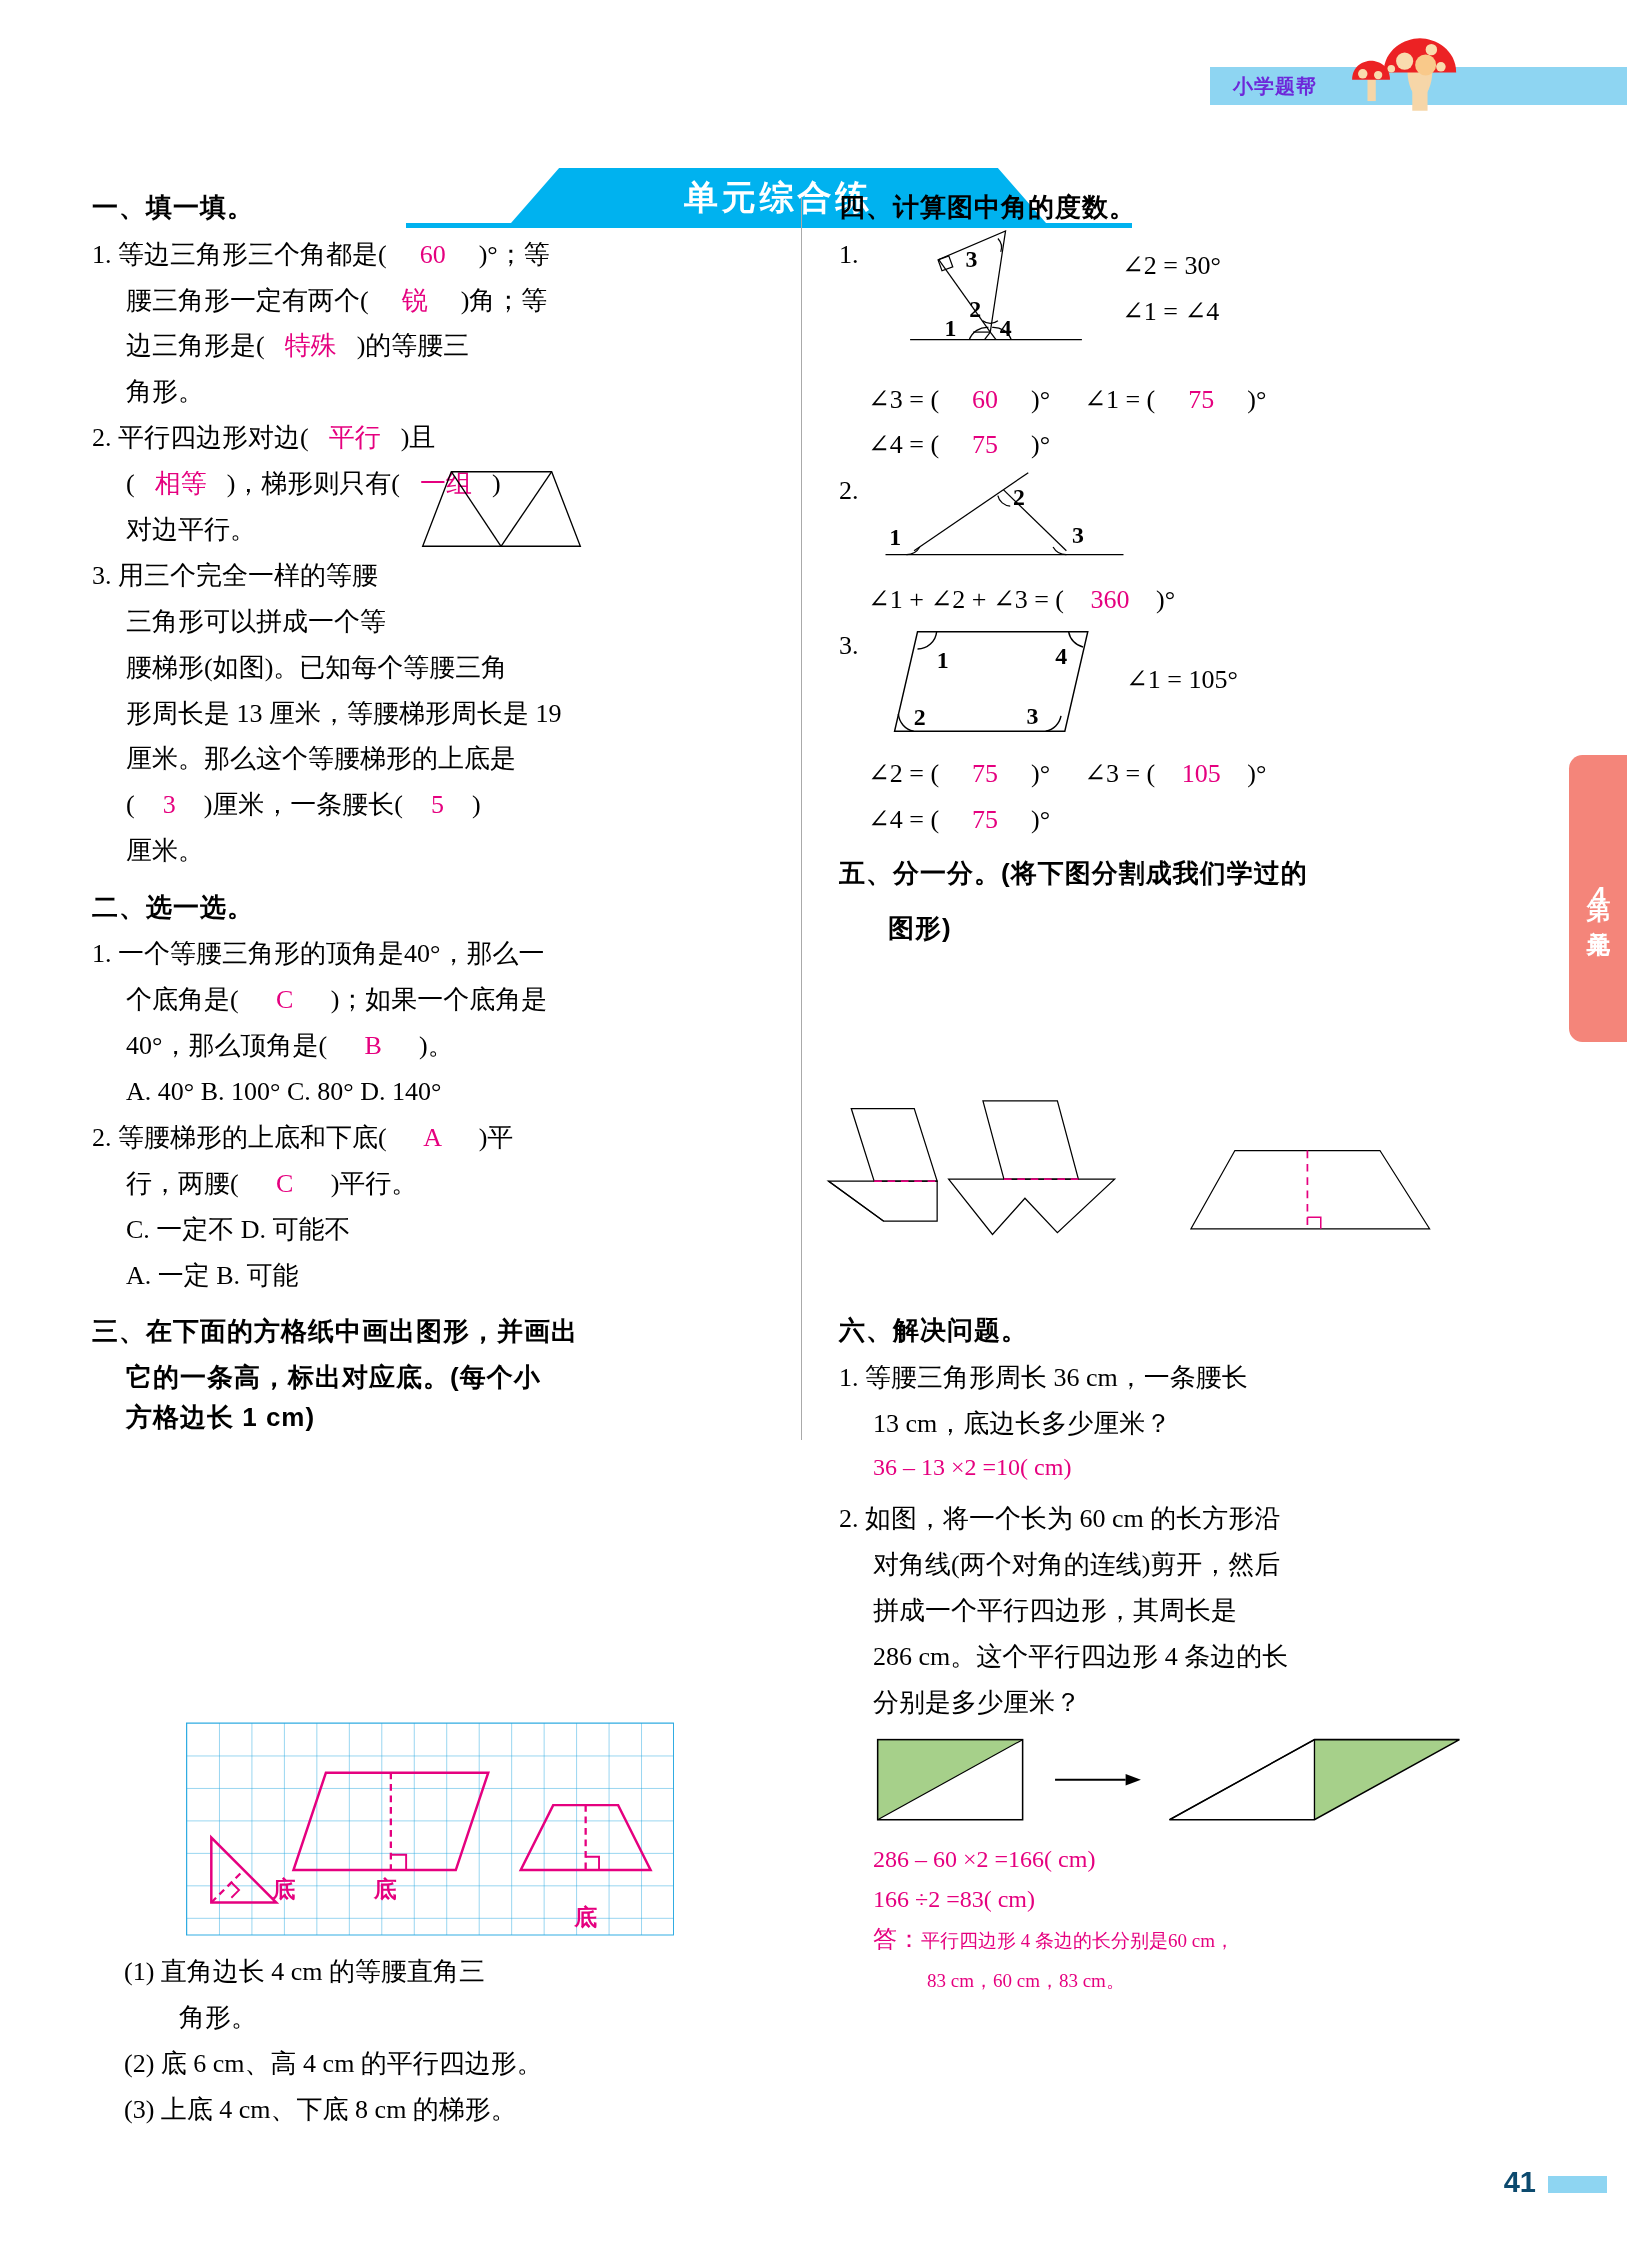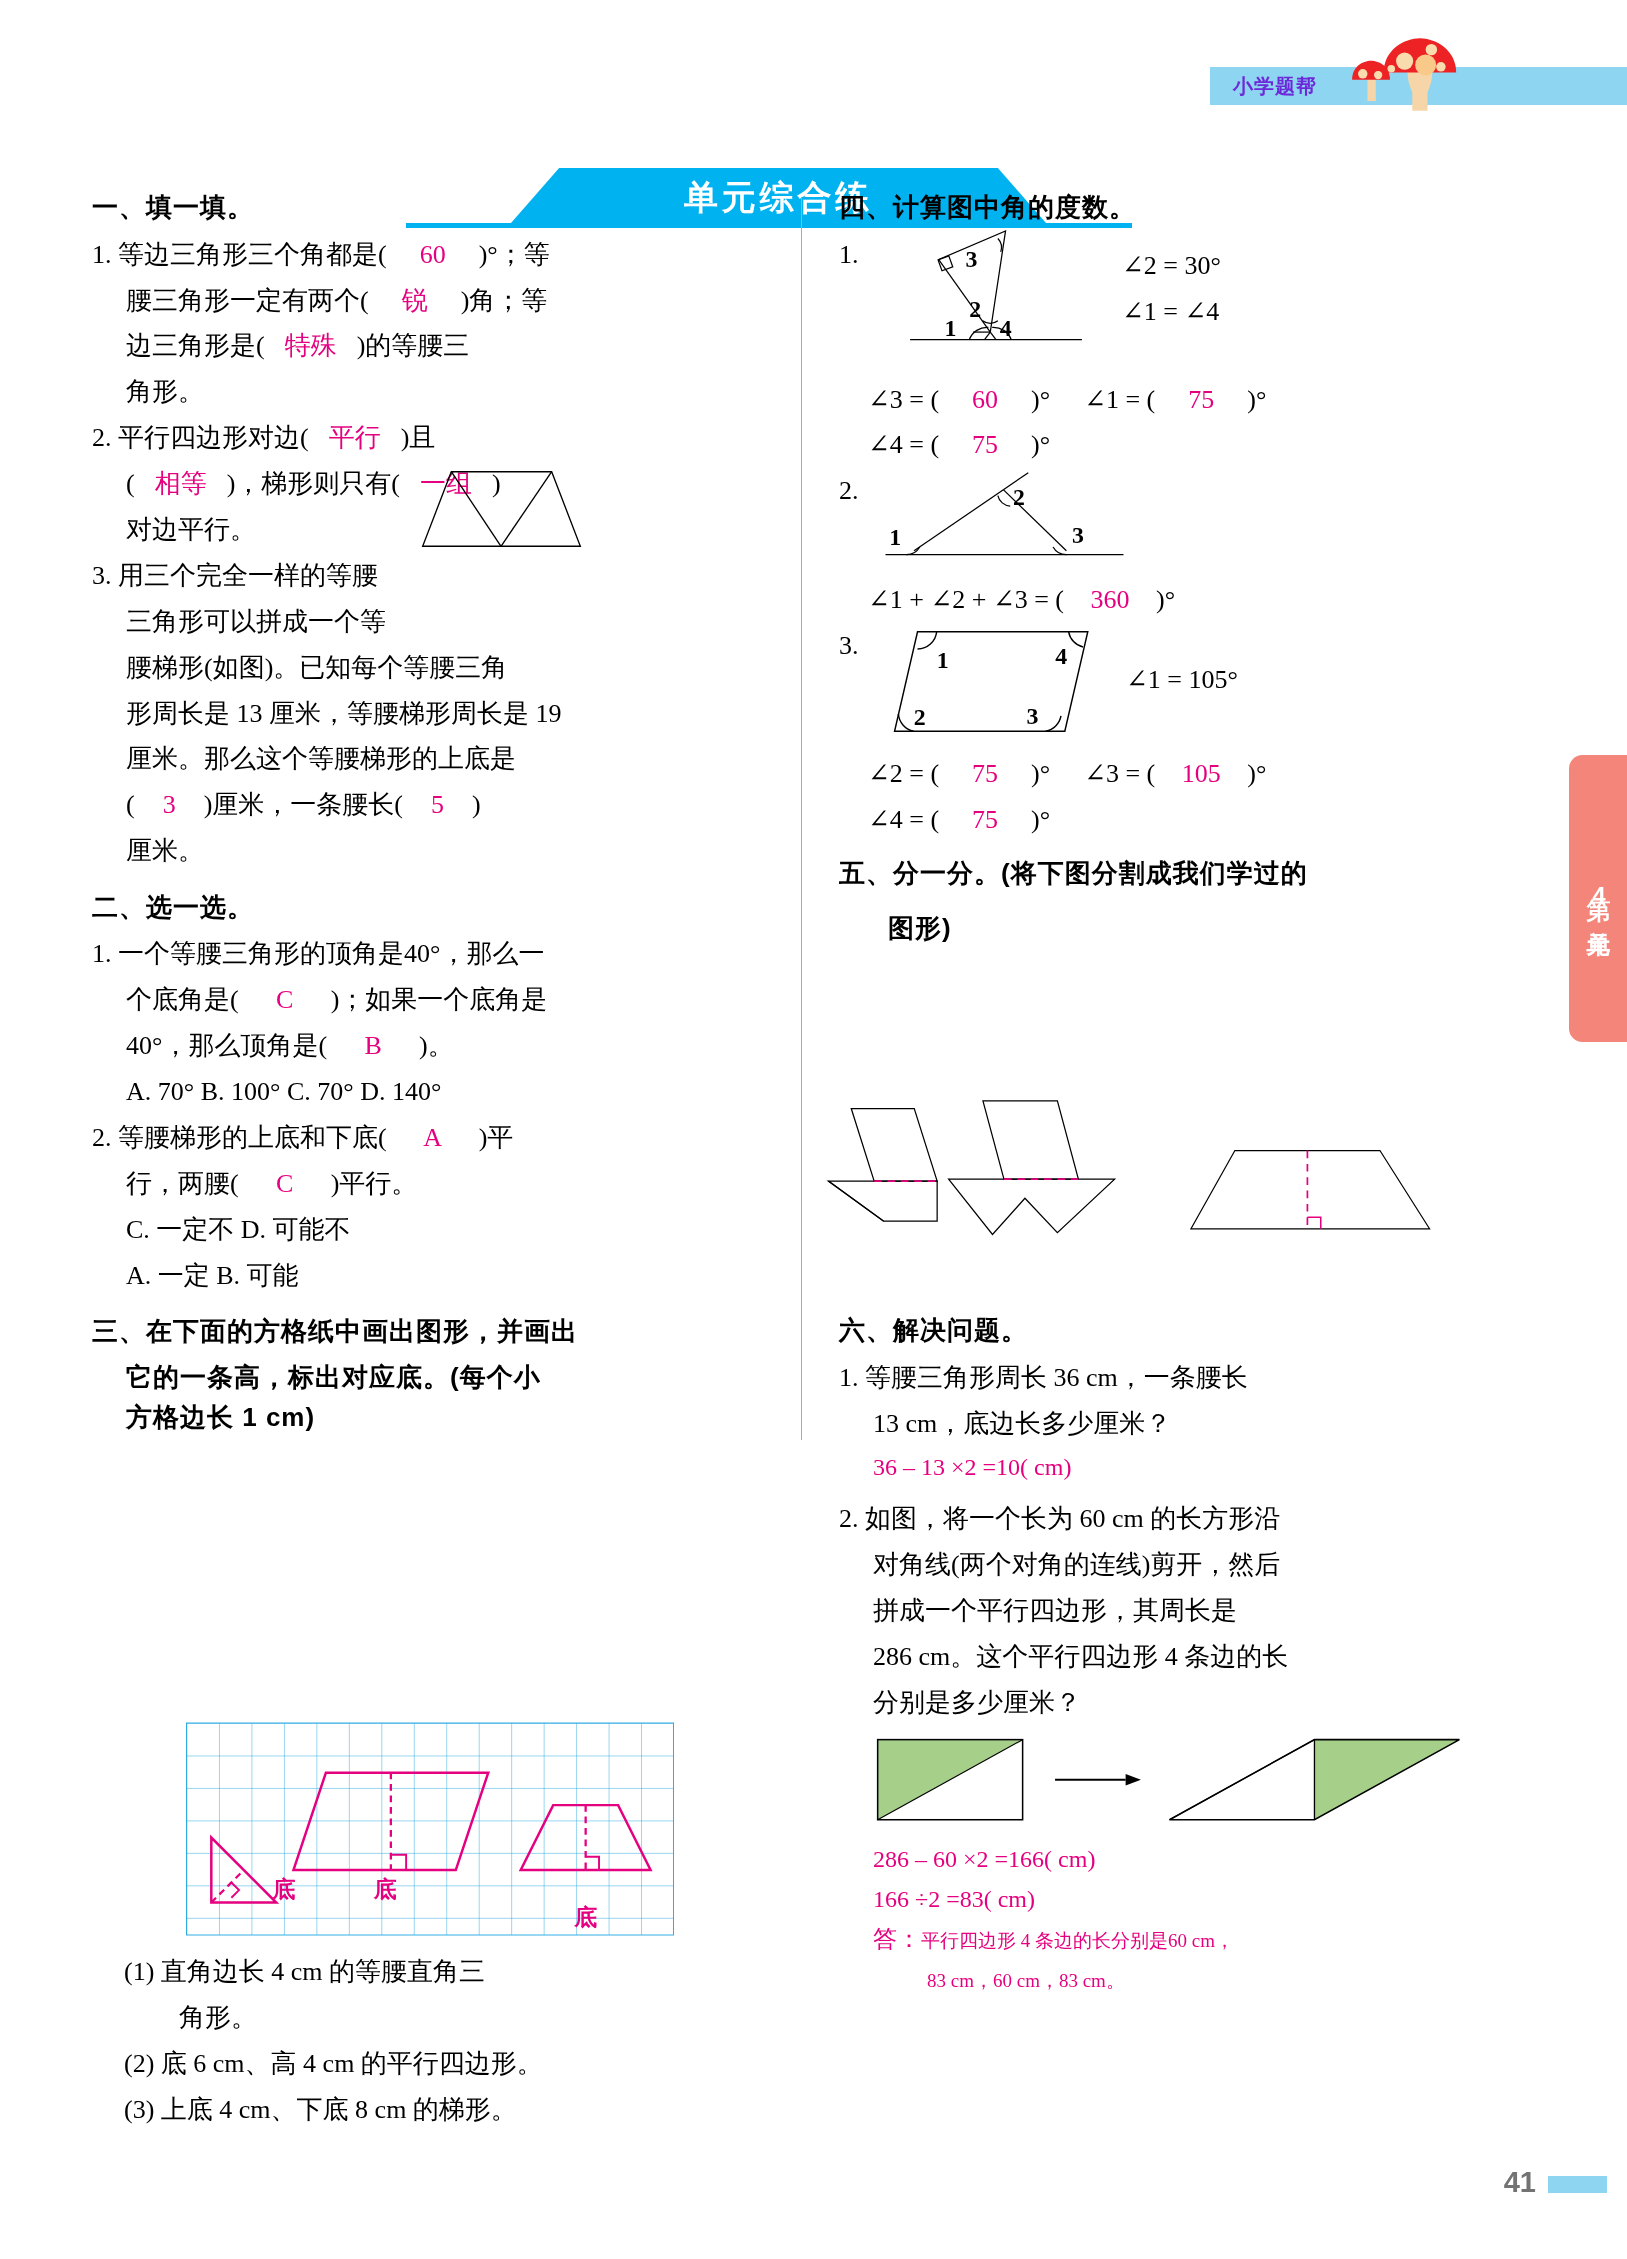--- a/index.html
+++ b/index.html
@@ -73,21 +73,21 @@
     font-family:"Liberation Sans","DejaVu Sans",sans-serif;
     font-weight:bold;font-size:24px;
     display:flex;align-items:center;justify-content:center;
     letter-spacing:2.9px;
   }
   .unittab span{writing-mode:vertical-rl;text-orientation:upright;}
   
   .pagenum{
     position:absolute;right:92px;bottom:61px;
     font-family:"Liberation Sans","DejaVu Sans",sans-serif;
-    font-weight:bold;font-size:29px;color:#737373;
+    font-weight:bold;font-size:29px;color:#0c4a6e;
   }
   .pagebar{
     position:absolute;right:21px;bottom:67px;width:59px;height:17px;background:#8ed5f2;
   }
   
   .fig{position:absolute;}
   svg{display:block;overflow:visible;}
   .lbl{font-family:"Liberation Serif","DejaVu Serif",serif;font-weight:bold;font-size:25px;fill:#000;}
 </style>
 </head>
@@ -171,21 +171,21 @@
   <div class="q">
     <span class="num">1.</span>
     <span>一个等腰三角形的顶角是40°，那么一</span>
   </div>
   <div class="q ind">
     <span>个底角是(</span><span class="blankbox ansk">C</span><span>)；如果一个底角是</span>
   </div>
   <div class="q ind">
     <span>40°，那么顶角是(</span><span class="blankbox ansk">B</span><span>)。</span>
   </div>
-  <div class="q opts">A. 70°   B. 100°   C. 70°   D. 140°</div>
+  <div class="q opts">A. 40°   B. 100°   C. 80°   D. 140°</div>
 
   <div class="q">
     <span class="num">2.</span>
     <span>等腰梯形的上底和下底(</span><span class="blankbox ansk">A</span><span>)平</span>
   </div>
   <div class="q ind">
     <span>行，两腰(</span><span class="blankbox ansk">C</span><span>)平行。</span>
   </div>
   <div class="q opts">C. 一定不            D. 可能不</div>
   <div class="q opts">A. 一定                B. 可能</div>

